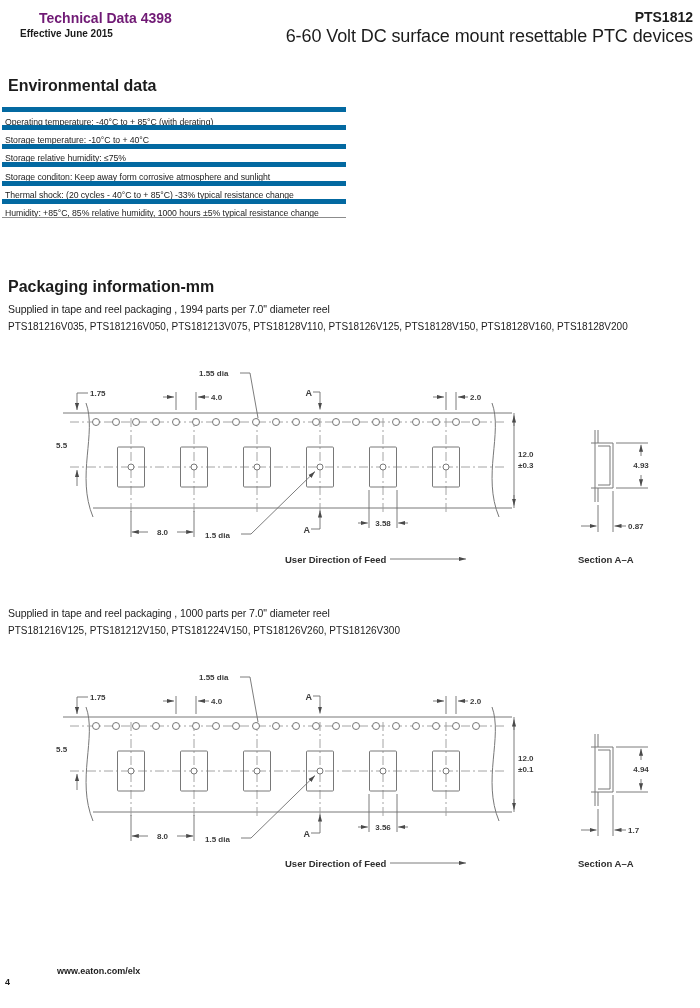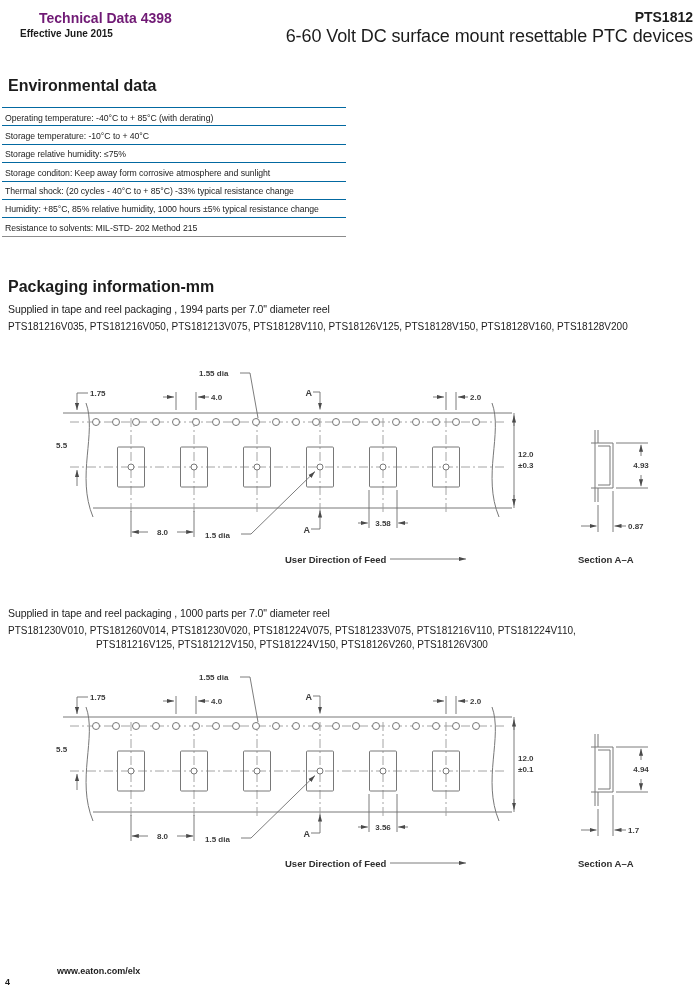--- a/index.html
+++ b/index.html
@@ -4,21 +4,21 @@
 <style>
   html,body{margin:0;padding:0;background:#fff;}
   body{width:700px;height:1008px;position:relative;font-family:"Liberation Sans",sans-serif;color:#1c1c1c;overflow:hidden;}
   .abs{position:absolute;}
   .doc-title{left:16px;top:10px;font-size:14px;font-weight:700;color:#701a75;margin-left:23px;}
   .effective{left:20px;top:28px;font-size:10px;font-weight:700;}
   .product{right:7px;top:9px;font-size:14px;font-weight:700;text-align:center;}
   .subtitle{right:7px;top:26px;font-size:18px;font-weight:400;letter-spacing:-0.1px;text-align:right;}
   .sec-heading{left:8px;font-size:16px;font-weight:700;}
   .env-table{left:2px;top:107px;width:344px;border-bottom:1px solid #8c8c8c;}
-  .env-row{border-top:1px solid #0369a1;height:18.4px;box-sizing:border-box;padding:4.5px 0 0 3px;font-size:8.7px;letter-spacing:-0.05px;white-space:nowrap;overflow:hidden;}
+  .env-row{border-top:5px solid #0369a1;height:18.4px;box-sizing:border-box;padding:4.5px 0 0 3px;font-size:8.7px;letter-spacing:-0.05px;white-space:nowrap;overflow:hidden;}
   .note{left:8px;font-size:10.5px;letter-spacing:-0.1px;}
   .parts{left:8px;font-size:10px;letter-spacing:0;line-height:14px;text-align:center;}
   .parts2{max-width:612px;}
   svg.drawing{position:absolute;left:0;}
   .dim{font:700 8px "Liberation Sans",sans-serif;fill:#3c3c3c;}
   .mark{font:700 9px "Liberation Sans",sans-serif;fill:#3c3c3c;}
   .lbl{font:700 9.5px "Liberation Sans",sans-serif;fill:#2e2e2e;}
   .footer-page{left:5px;top:977px;font-size:9px;font-weight:600;}
   .footer-url{left:57px;top:966px;font-size:9px;font-weight:600;}
 </style>
@@ -147,21 +147,20 @@
 
 <div class="abs sec-heading" style="top:77px">Environmental data</div>
 
 <div class="abs env-table">
   <div class="env-row">Operating temperature: -40°C to + 85°C (with derating)</div>
   <div class="env-row">Storage temperature: -10°C to + 40°C</div>
   <div class="env-row">Storage relative humidity: ≤75%</div>
   <div class="env-row">Storage conditon: Keep away form corrosive atmosphere and sunlight</div>
   <div class="env-row">Thermal shock: (20 cycles - 40°C to + 85°C) -33% typical resistance change</div>
   <div class="env-row">Humidity: +85°C, 85% relative humidity, 1000 hours ±5% typical resistance change</div>
-  <div class="env-row">Resistance to solvents: MIL-STD- 202 Method 215</div>
 </div>
 
 <div class="abs sec-heading" style="top:278px">Packaging information-mm</div>
 
 <div class="abs note" style="top:303px">Supplied in tape and reel packaging , 1994 parts per 7.0" diameter reel</div>
 <div class="abs parts" style="top:320px">PTS181216V035, PTS181216V050, PTS181213V075, PTS18128V110, PTS18126V125, PTS18128V150, PTS18128V160, PTS18128V200</div>
 
 <svg class="drawing" style="top:356px" width="700" height="246" viewBox="0 0 700 246" xmlns:xlink="http://www.w3.org/1999/xlink">
   <use href="#tape-geo" xlink:href="#tape-geo"></use>
   <text class="dim" x="90" y="40">1.75</text>
@@ -177,21 +176,20 @@
   <text class="mark" x="310" y="177" text-anchor="end">A</text>
   <text class="dim" x="383" y="170" text-anchor="middle">3.58</text>
   <text class="lbl" x="285" y="207">User Direction of Feed</text>
   <text class="dim" x="641" y="112" text-anchor="middle">4.93</text>
   <text class="dim" x="628" y="173">0.87</text>
   <text class="lbl" x="578" y="207">Section A–A</text>
 </svg>
 
 <div class="abs note" style="top:607px">Supplied in tape and reel packaging , 1000 parts per 7.0" diameter reel</div>
 <div class="abs parts parts2" style="top:624px">
-  <div>PTS181230V010, PTS181260V014, PTS181230V020, PTS181224V075, PTS181233V075, PTS181216V110, PTS181224V110,</div>
   <div>PTS181216V125, PTS181212V150, PTS181224V150, PTS18126V260, PTS18126V300</div>
 </div>
 
 <svg class="drawing" style="top:660px" width="700" height="246" viewBox="0 0 700 246" xmlns:xlink="http://www.w3.org/1999/xlink">
   <use href="#tape-geo" xlink:href="#tape-geo"></use>
   <text class="dim" x="90" y="40">1.75</text>
   <text class="dim" x="56" y="92">5.5</text>
   <text class="dim" x="211" y="44">4.0</text>
   <text class="dim" x="199" y="20">1.55 dia</text>
   <text class="mark" x="312" y="40" text-anchor="end">A</text>

